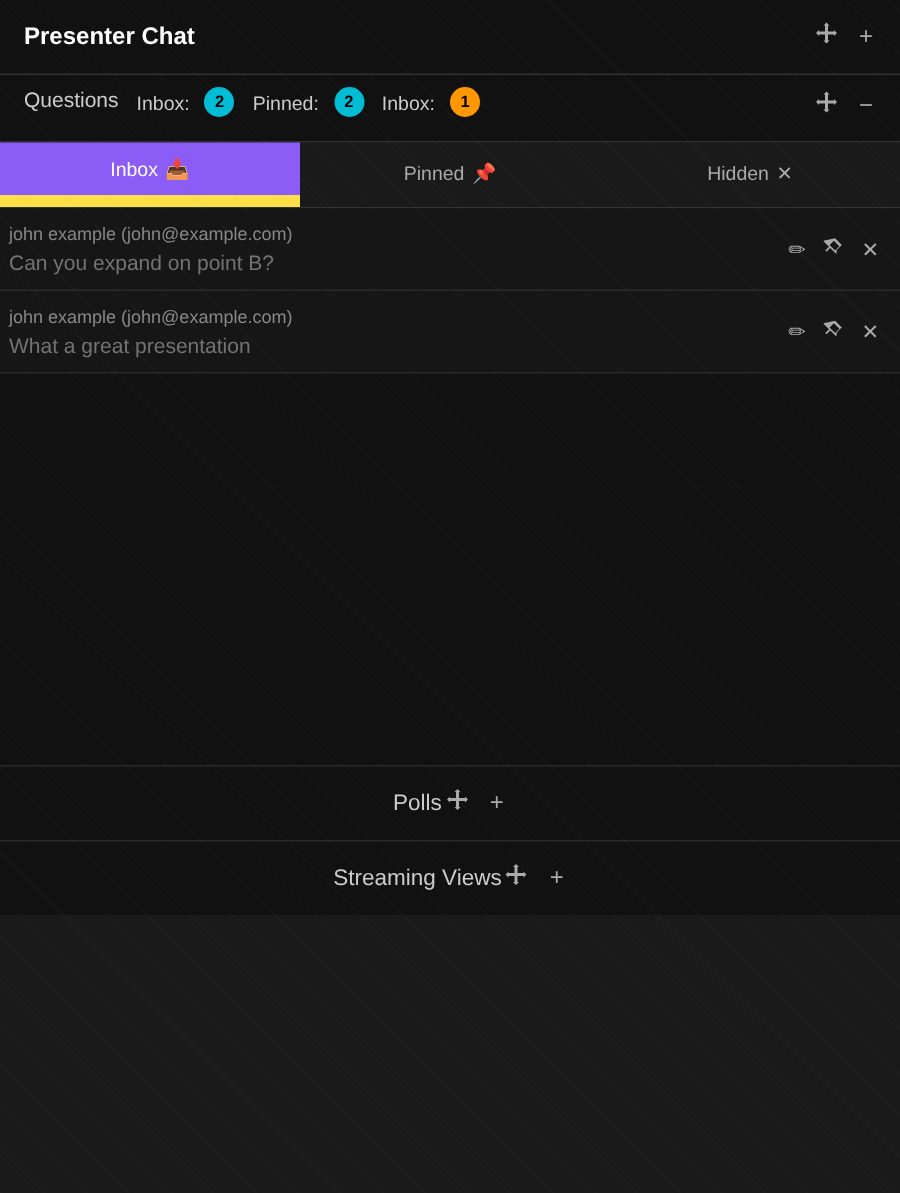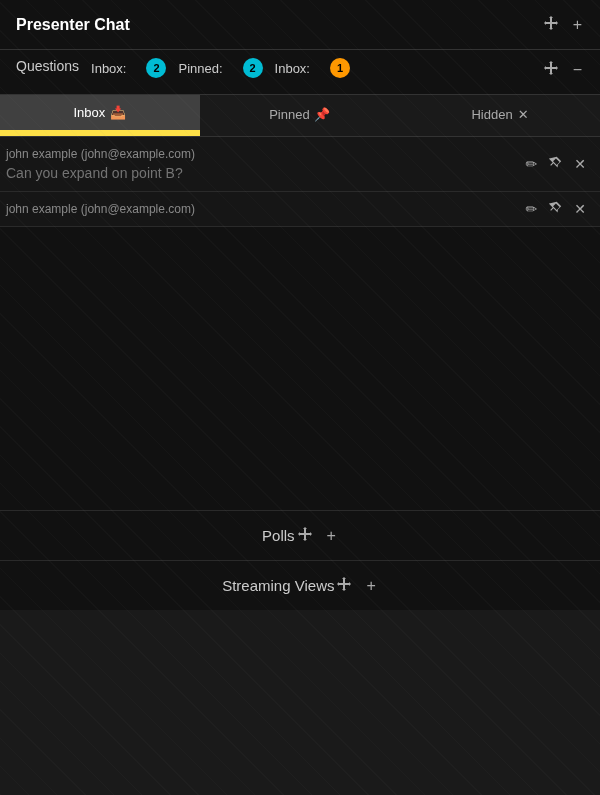--- a/index.html
+++ b/index.html
@@ -51,21 +51,21 @@
       border-bottom: 1px solid #333;
       height: 45px;
     }
     .questions-label {
       font-size: 14px;
       color: #cccccc;
     }
     .badge-group {
       display: flex;
       align-items: center;
-      gap: 20px;
+      gap: 10px;
       font-size: 13px;
       color: #cccccc;
     }
     .badge {
       background: #00bcd4;
       color: #000;
       border-radius: 50%;
       width: 20px;
       height: 20px;
       display: flex;
@@ -98,22 +98,22 @@
       color: #aaaaaa;
       cursor: pointer;
       border-bottom: 2px solid transparent;
       display: flex;
       align-items: center;
       justify-content: center;
       gap: 5px;
     }
     .tab.active {
       color: #ffffff;
-      background: #404040;
-      border-bottom: 6px solid #fde047;
+      background: #8b5cf6;
+      border-bottom: 8px solid #fde047;
     }
 
     
     .questions-list {
       background: #111111;
       flex: 1;
       overflow-y: auto;
     }
 
     .question-item {
@@ -284,20 +284,21 @@
         <button class="action-icon" title="Pin">
           <svg width="13" height="13" viewBox="0 0 16 16" fill="currentColor">
             <path d="M9.5 1L15 6.5l-4 4-.5 3.5-5-5-3 3-1-1 3-3-5-5 3.5-.5L9.5 1zm-1 2L5 6.5l4.5 4.5L13 7.5 8.5 3z"></path>
           </svg>
         </button>
         <button class="action-icon" title="Close">✕</button>
       </div>
     </div>
       <div class="question-item">
       <span class="question-author">john example (john@example.com)</span>
+      <span class="question-text">What a great presentation</span>
       <div class="question-actions">
         <button class="action-icon" title="Edit">✏</button>
         <button class="action-icon" title="Pin">
           <svg width="13" height="13" viewBox="0 0 16 16" fill="currentColor">
             <path d="M9.5 1L15 6.5l-4 4-.5 3.5-5-5-3 3-1-1 3-3-5-5 3.5-.5L9.5 1zm-1 2L5 6.5l4.5 4.5L13 7.5 8.5 3z"></path>
           </svg>
         </button>
         <button class="action-icon" title="Close">✕</button>
       </div>
     </div>

